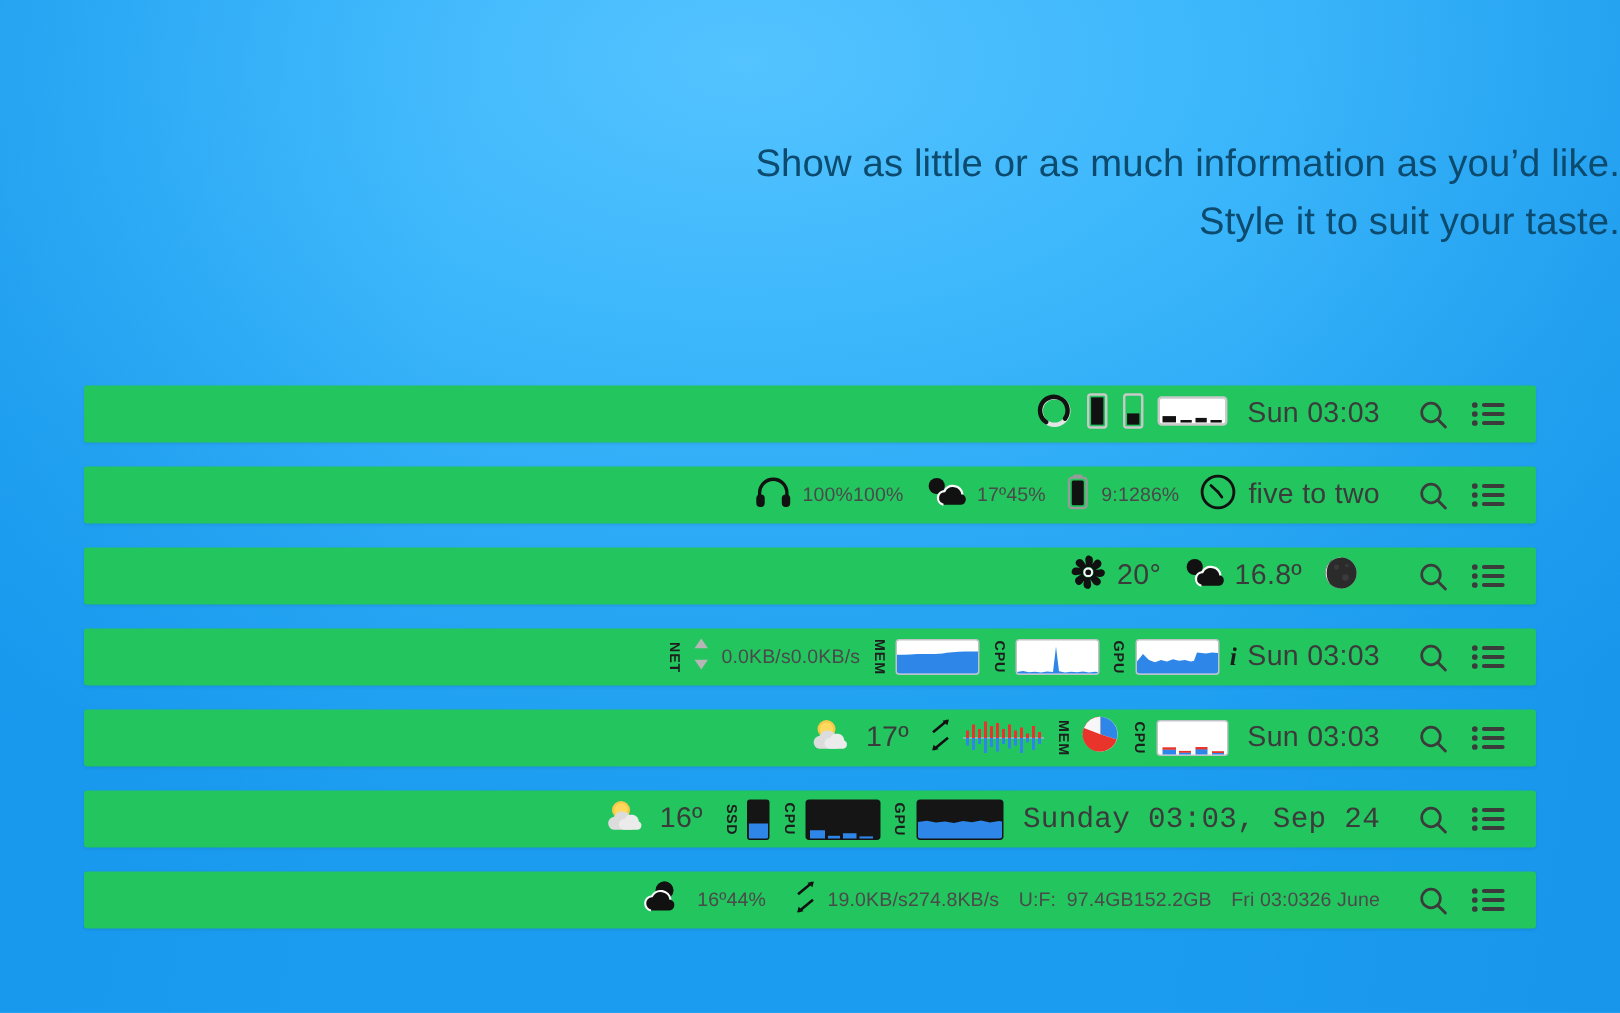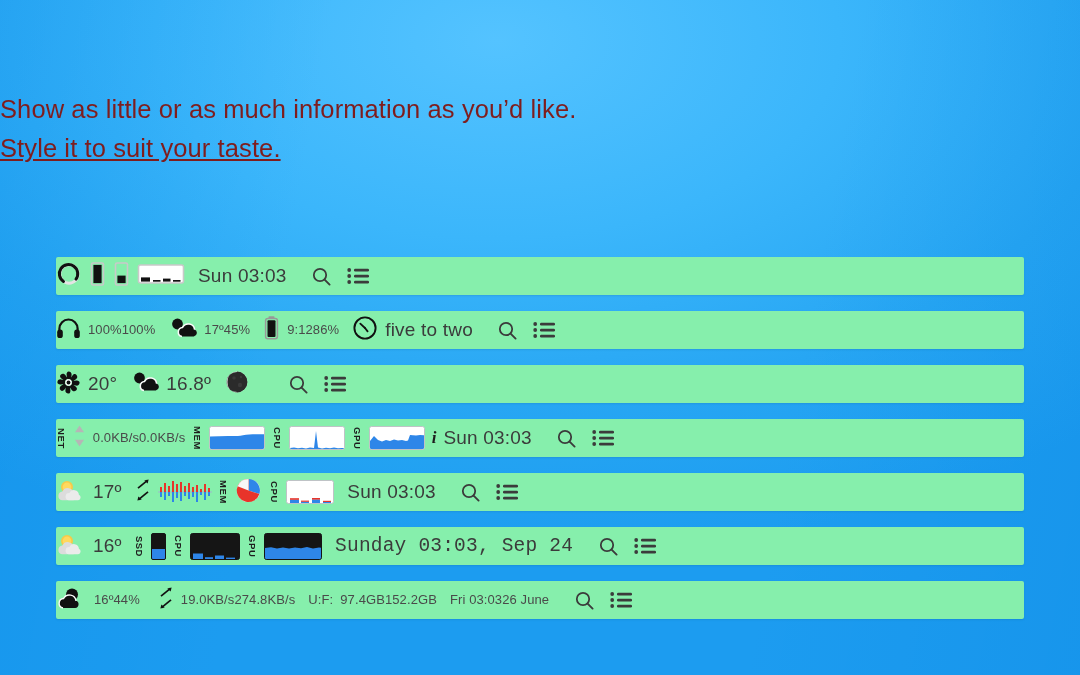--- a/index.html
+++ b/index.html
@@ -17,36 +17,37 @@
   }
   #bg::after{
     content:"";
     position:absolute; inset:0;
     background: linear-gradient(100deg, rgba(0,130,225,0.22) 0%, rgba(0,0,0,0) 28%, rgba(0,0,0,0) 72%, rgba(0,120,215,0.18) 100%);
   }
 
   .headline {
     position: absolute;
     left: 0; right: 0; top: 90px;
-    text-align: left;
-    color: #7f1d1d;
+    text-align: right;
+    color: #0c4a6e;
     font-size: 25.5px;
     line-height: 39px;
     letter-spacing: 0.1px;
     font-weight: 400;
   }
-  .headline .l2 { display: block; text-decoration: underline; }
+  .headline .l2 { display: block; }
 
   .bars { position: absolute; left: 56px; top: 257px; width: 968px; }
   .bar {
     height: 38px;
-    background: #86efac;
+    background: #22c55e;
     border-radius: 2px;
     display: flex;
     align-items: center;
+    justify-content: flex-end;
     margin-bottom: 16px;
     padding-right: 12px;
     box-shadow: 0 1px 2px rgba(0,60,110,0.13);
     overflow: hidden;
   }
   .bar:last-child { margin-bottom: 0; }
 
   .grp { display: flex; align-items: center; height: 30px; }
   .gap { width: 13px; flex: none; }
   .gap-s { width: 7px; flex: none; }

